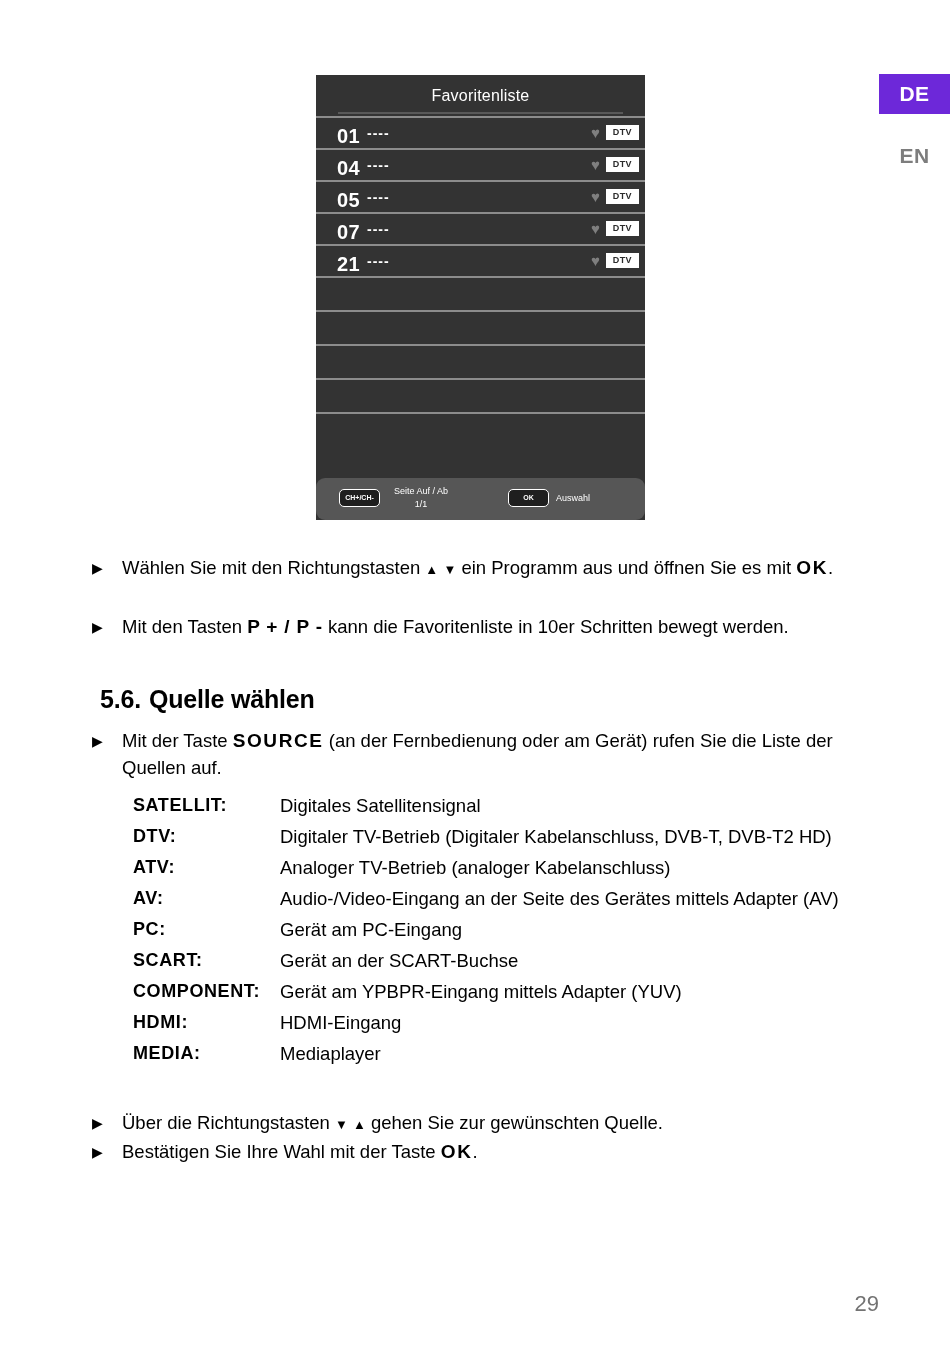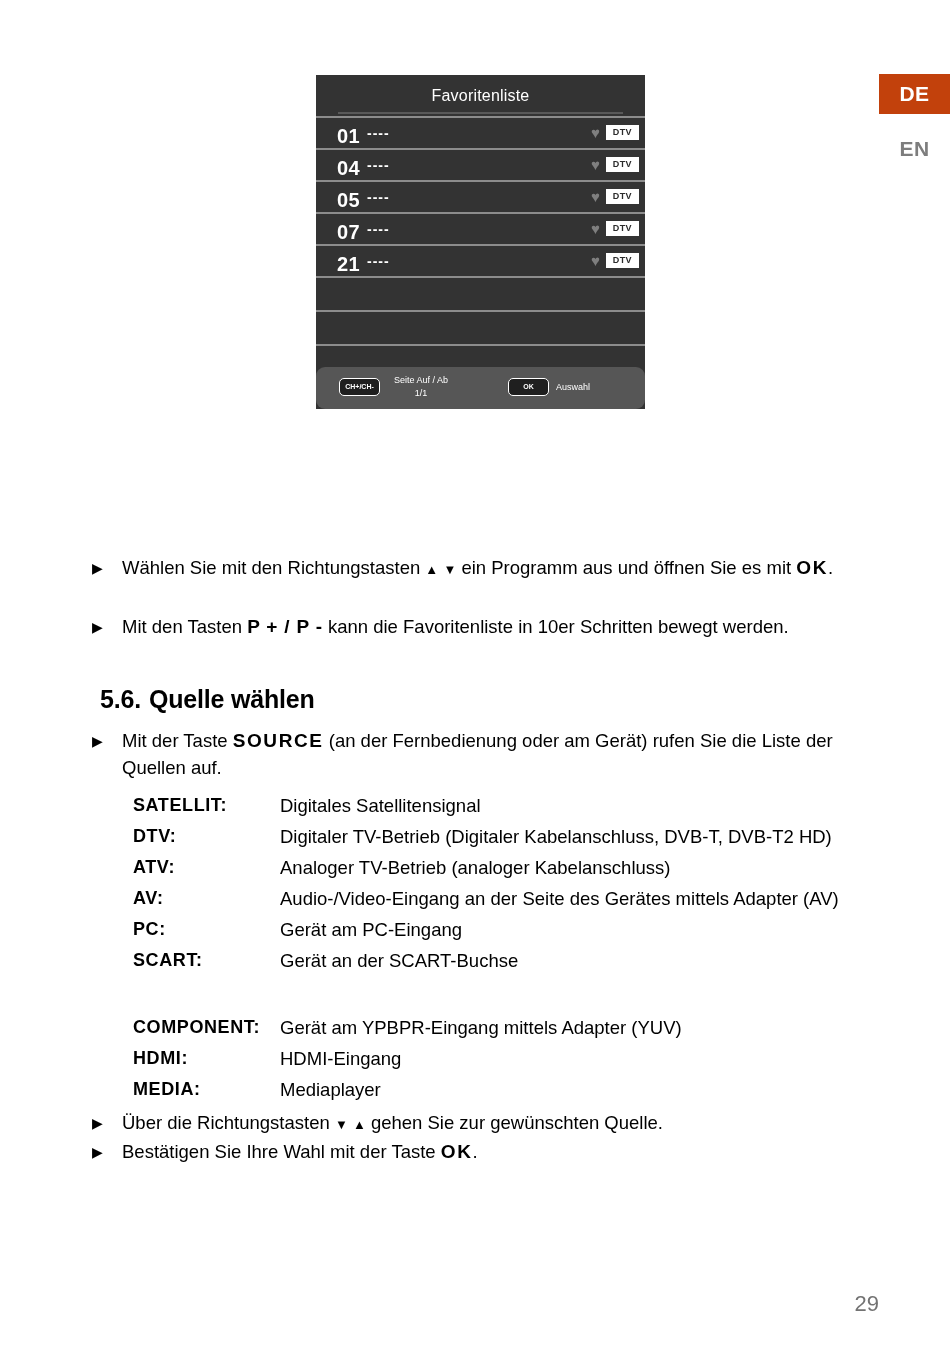--- a/index.html
+++ b/index.html
@@ -18,44 +18,45 @@
 
   
   #lang-tabs {
     position: absolute;
     top: 74px;
     right: 0;
     width: 71px;
     text-align: center;
   }
   .lang-tab-active {
-    background: #c2410c;
+    background: #6d28d9;
     color: #ffffff;
     font-weight: bold;
     font-size: 21px;
     letter-spacing: 0.5px;
     padding: 9px 0 10px 0;
     line-height: 1;
   }
   .lang-tab-inactive {
     color: #7d7d7d;
     font-weight: bold;
     font-size: 21px;
     letter-spacing: 0.5px;
     padding-top: 24px;
     line-height: 1;
+    margin-top: 7px;
   }
 
   
   #osd {
     position: absolute;
     left: 316px;
     top: 75px;
     width: 329px;
-    height: 334px;
+    height: 445px;
     background: #333333;
     box-sizing: border-box;
     font-family: "Liberation Sans", sans-serif;
     overflow: hidden;
   }
   #osd-title {
     color: #ffffff;
     font-size: 16px;
     text-align: center;
     padding-top: 12px;
@@ -202,21 +203,21 @@
     left: 0;
     top: 0;
     font-weight: bold;
     letter-spacing: 0.6px;
     font-size: 18px;
   }
   .src-desc {
     display: block;
     margin-left: 147px;
   }
-  .src-desc-wide { margin-left: 147px; margin-top: 36px; }
+  .src-desc-wide { margin-left: 147px; }
 
   
   #page-number {
     position: absolute;
     right: 71px;
     bottom: 28px;
     font-size: 22px;
     color: #737373;
   }
 </style>

